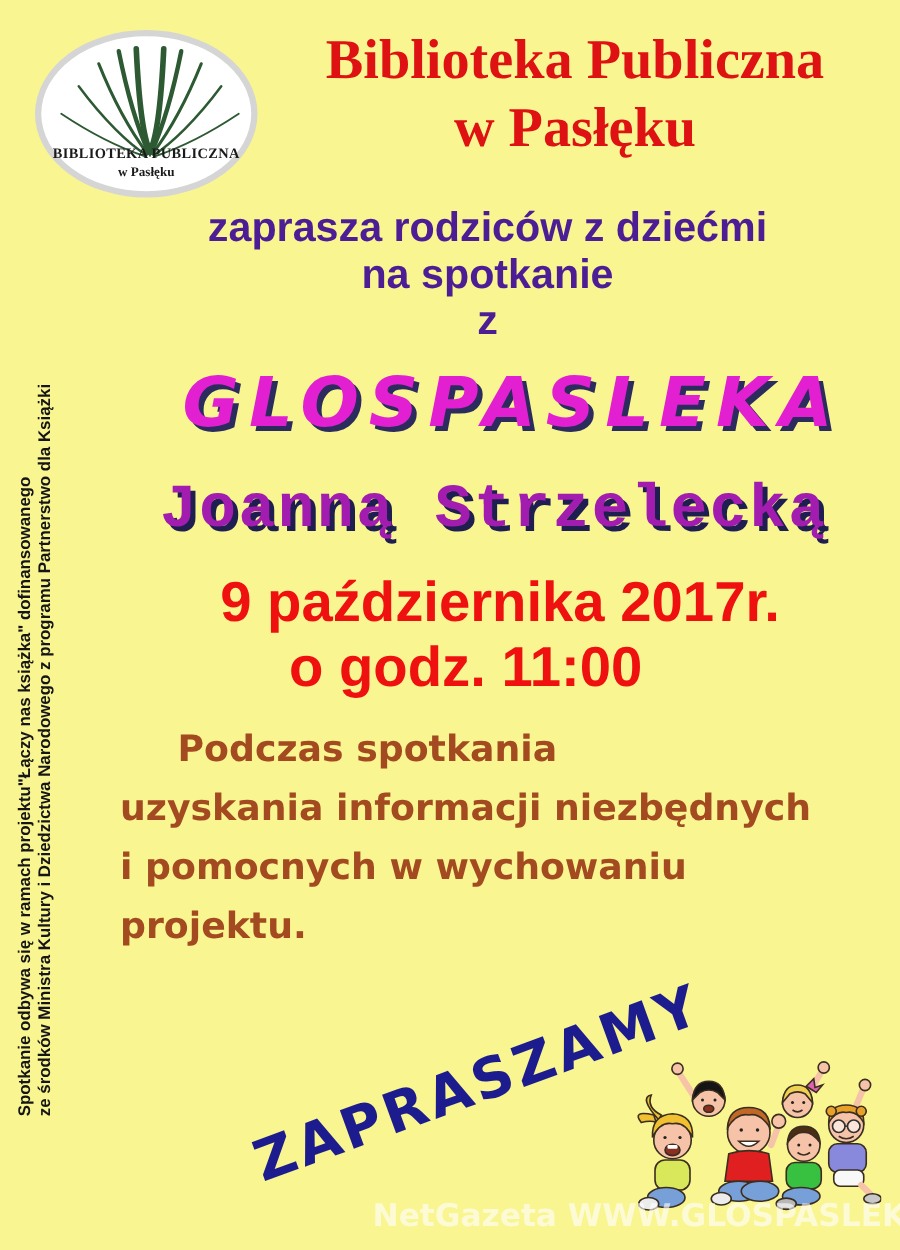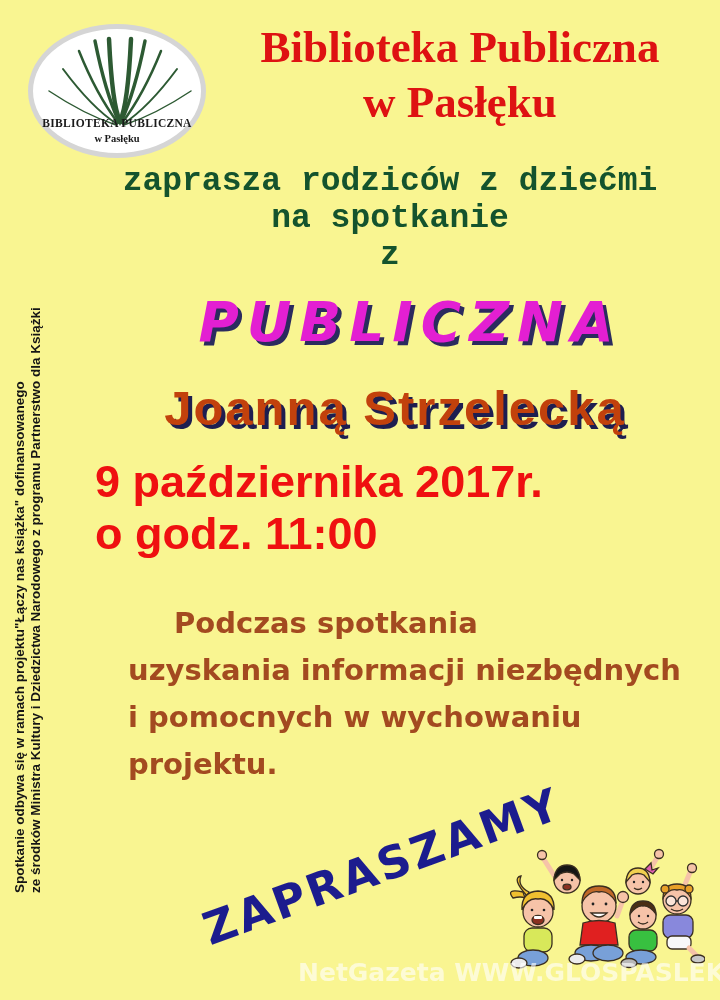--- a/index.html
+++ b/index.html
@@ -26,47 +26,47 @@
   }
   
   .title{
     position:absolute;left:215px;top:20px;width:490px;text-align:center;
     font-family:"Liberation Serif",serif;font-weight:bold;
     font-size:45px;line-height:55px;color:#DE1212;
   }
   
   .invite{
     position:absolute;left:75px;top:163px;width:630px;text-align:center;
-    font-weight:bold;font-size:33px;line-height:37px;color:#14532d;font-family:Liberation Mono, monospace;
+    font-weight:bold;font-size:33px;line-height:37px;color:#4c1d95;
   }
   
   .pedagog{
     position:absolute;left:105px;top:290px;width:610px;text-align:center;
     font-family:"DejaVu Sans",sans-serif;font-style:italic;font-weight:bold;
     font-size:55px;letter-spacing:8px;color:#E31FD2;
     text-shadow:4px 4px 0 #2B2B5E;
   }
   
   .name{
     position:absolute;left:90px;top:380px;width:610px;text-align:center;
-    font-family:Liberation Sans, sans-serif;font-weight:bold;
-    font-size:49px;letter-spacing:2px;color:#c2410c;
+    font-family:Liberation Mono, monospace;font-weight:bold;
+    font-size:49px;letter-spacing:2px;color:#a21caf;
     text-shadow:4px 4px 0 #1E1E50;
   }
   
   .date{
-    position:absolute;left:95px;top:456px;width:610px;
+    position:absolute;left:95px;top:456px;width:610px;text-align:center;
     font-weight:bold;font-size:45px;color:#EF1010;
   }
   .date .l2{margin-right:55px;}
   
   .body-text{
-    position:absolute;left:96px;top:600px;width:580px;
+    position:absolute;left:96px;top:576px;width:580px;
     font-family:"DejaVu Sans",sans-serif;font-weight:bold;
-    font-size:29px;line-height:47px;color:#A34A20;margin-left:32px;
+    font-size:29px;line-height:47px;color:#A34A20;
   }
   .body-text .indent{padding-left:46px;}
   
   .zapraszamy{
     position:absolute;left:195px;top:848px;width:330px;text-align:center;
     font-family:"DejaVu Sans",sans-serif;font-weight:bold;
     font-size:45px;letter-spacing:3px;color:#1C1C8E;
     transform:rotate(-20deg);transform-origin:center;
   }
   
@@ -123,21 +123,21 @@
     <div>Biblioteka Publiczna</div>
     <div>w Pasłęku</div>
   </div>
 
   <div class="invite">
     <div>zaprasza rodziców z dziećmi</div>
     <div>na spotkanie</div>
     <div>z</div>
   </div>
 
-  <div class="pedagog">PUBLICZNA</div>
+  <div class="pedagog">GLOSPASLEKA</div>
 
   <div class="name">Joanną Strzelecką</div>
 
   <div class="date">
     <div class="l1">9 października 2017r.</div>
     <div class="l2">o godz. 11:00</div>
   </div>
 
   <div class="body-text">
     <div class="indent">Podczas spotkania</div>

